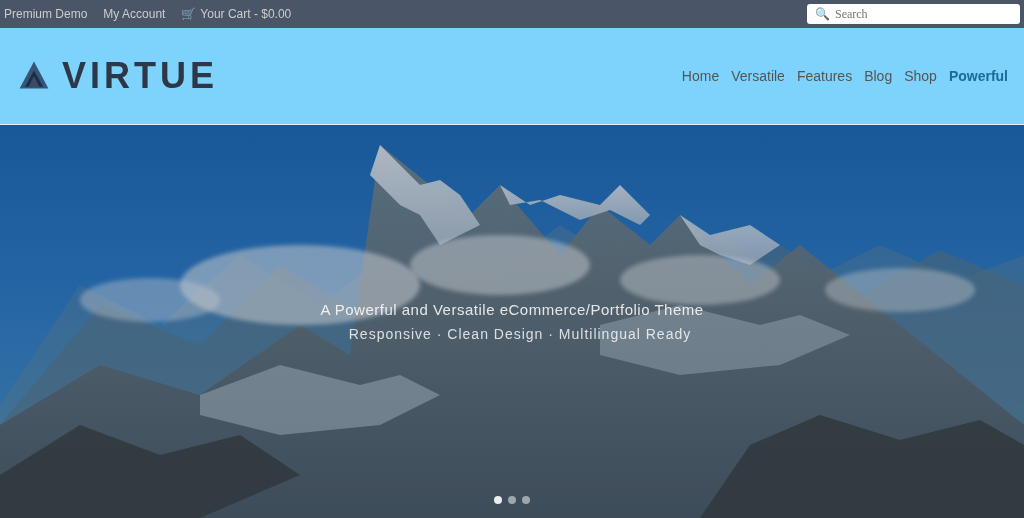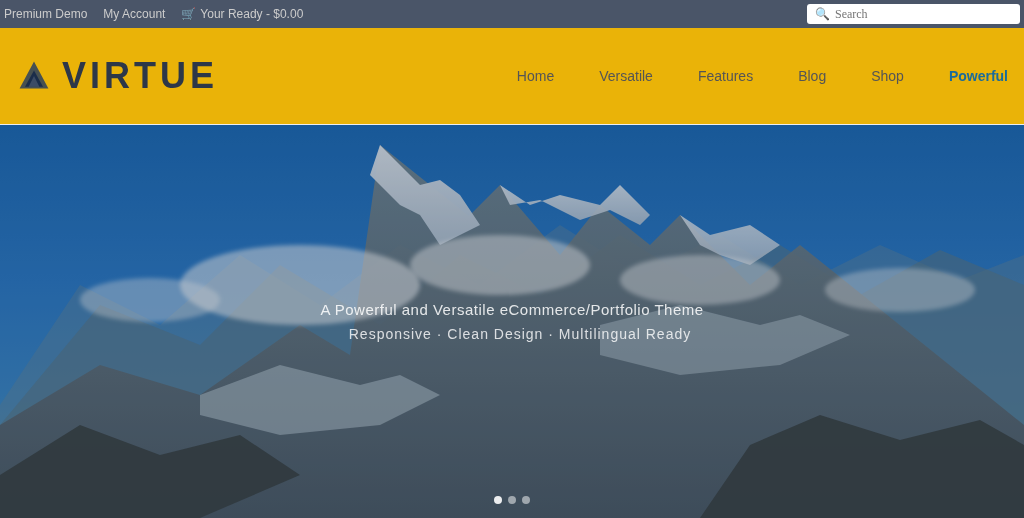--- a/index.html
+++ b/index.html
@@ -46,21 +46,21 @@
       font-family: Liberation Serif, serif;
     }
     .search-bar-icon {
       color: #888;
       font-size: 12px;
       margin-right: 5px;
     }
 
     
     .header {
-      background: #eab308;
+      background: #7dd3fc;
       display: flex;
       align-items: center;
       justify-content: space-between;
       padding: 0 16px;
       height: 97px;
       border-bottom: 1px solid #eee;
     }
     .logo {
       display: flex;
       align-items: center;
@@ -74,21 +74,21 @@
     .logo-text {
       font-size: 36px;
       font-weight: 700;
       color: #2d3748;
       letter-spacing: 4px;
       text-transform: uppercase;
     }
     .main-nav {
       display: flex;
       align-items: center;
-      gap: 45px;
+      gap: 12px;
     }
     .main-nav a {
       text-decoration: none;
       color: #555;
       font-size: 14px;
       font-weight: 500;
     }
     .main-nav a.download {
       color: #1a6b9a;
       font-weight: 600;
@@ -166,21 +166,21 @@
     }
   </style>
 </head>
 <body>
 
 <div class="top-bar">
   <div class="top-bar-left">
     <a href="#">Premium Demo</a>
     <a href="#">My Account</a>
     <a href="#">
-      <span class="cart-icon">🛒</span><span>Your Ready - $0.00</span>
+      <span class="cart-icon">🛒</span><span>Your Cart - $0.00</span>
     </a>
   </div>
   <div class="search-bar">
     <span class="search-bar-icon">🔍</span>
     <input type="text" placeholder="Search" style="">
   </div>
 </div>
 
 <header class="header">
   <a href="#" class="logo">

